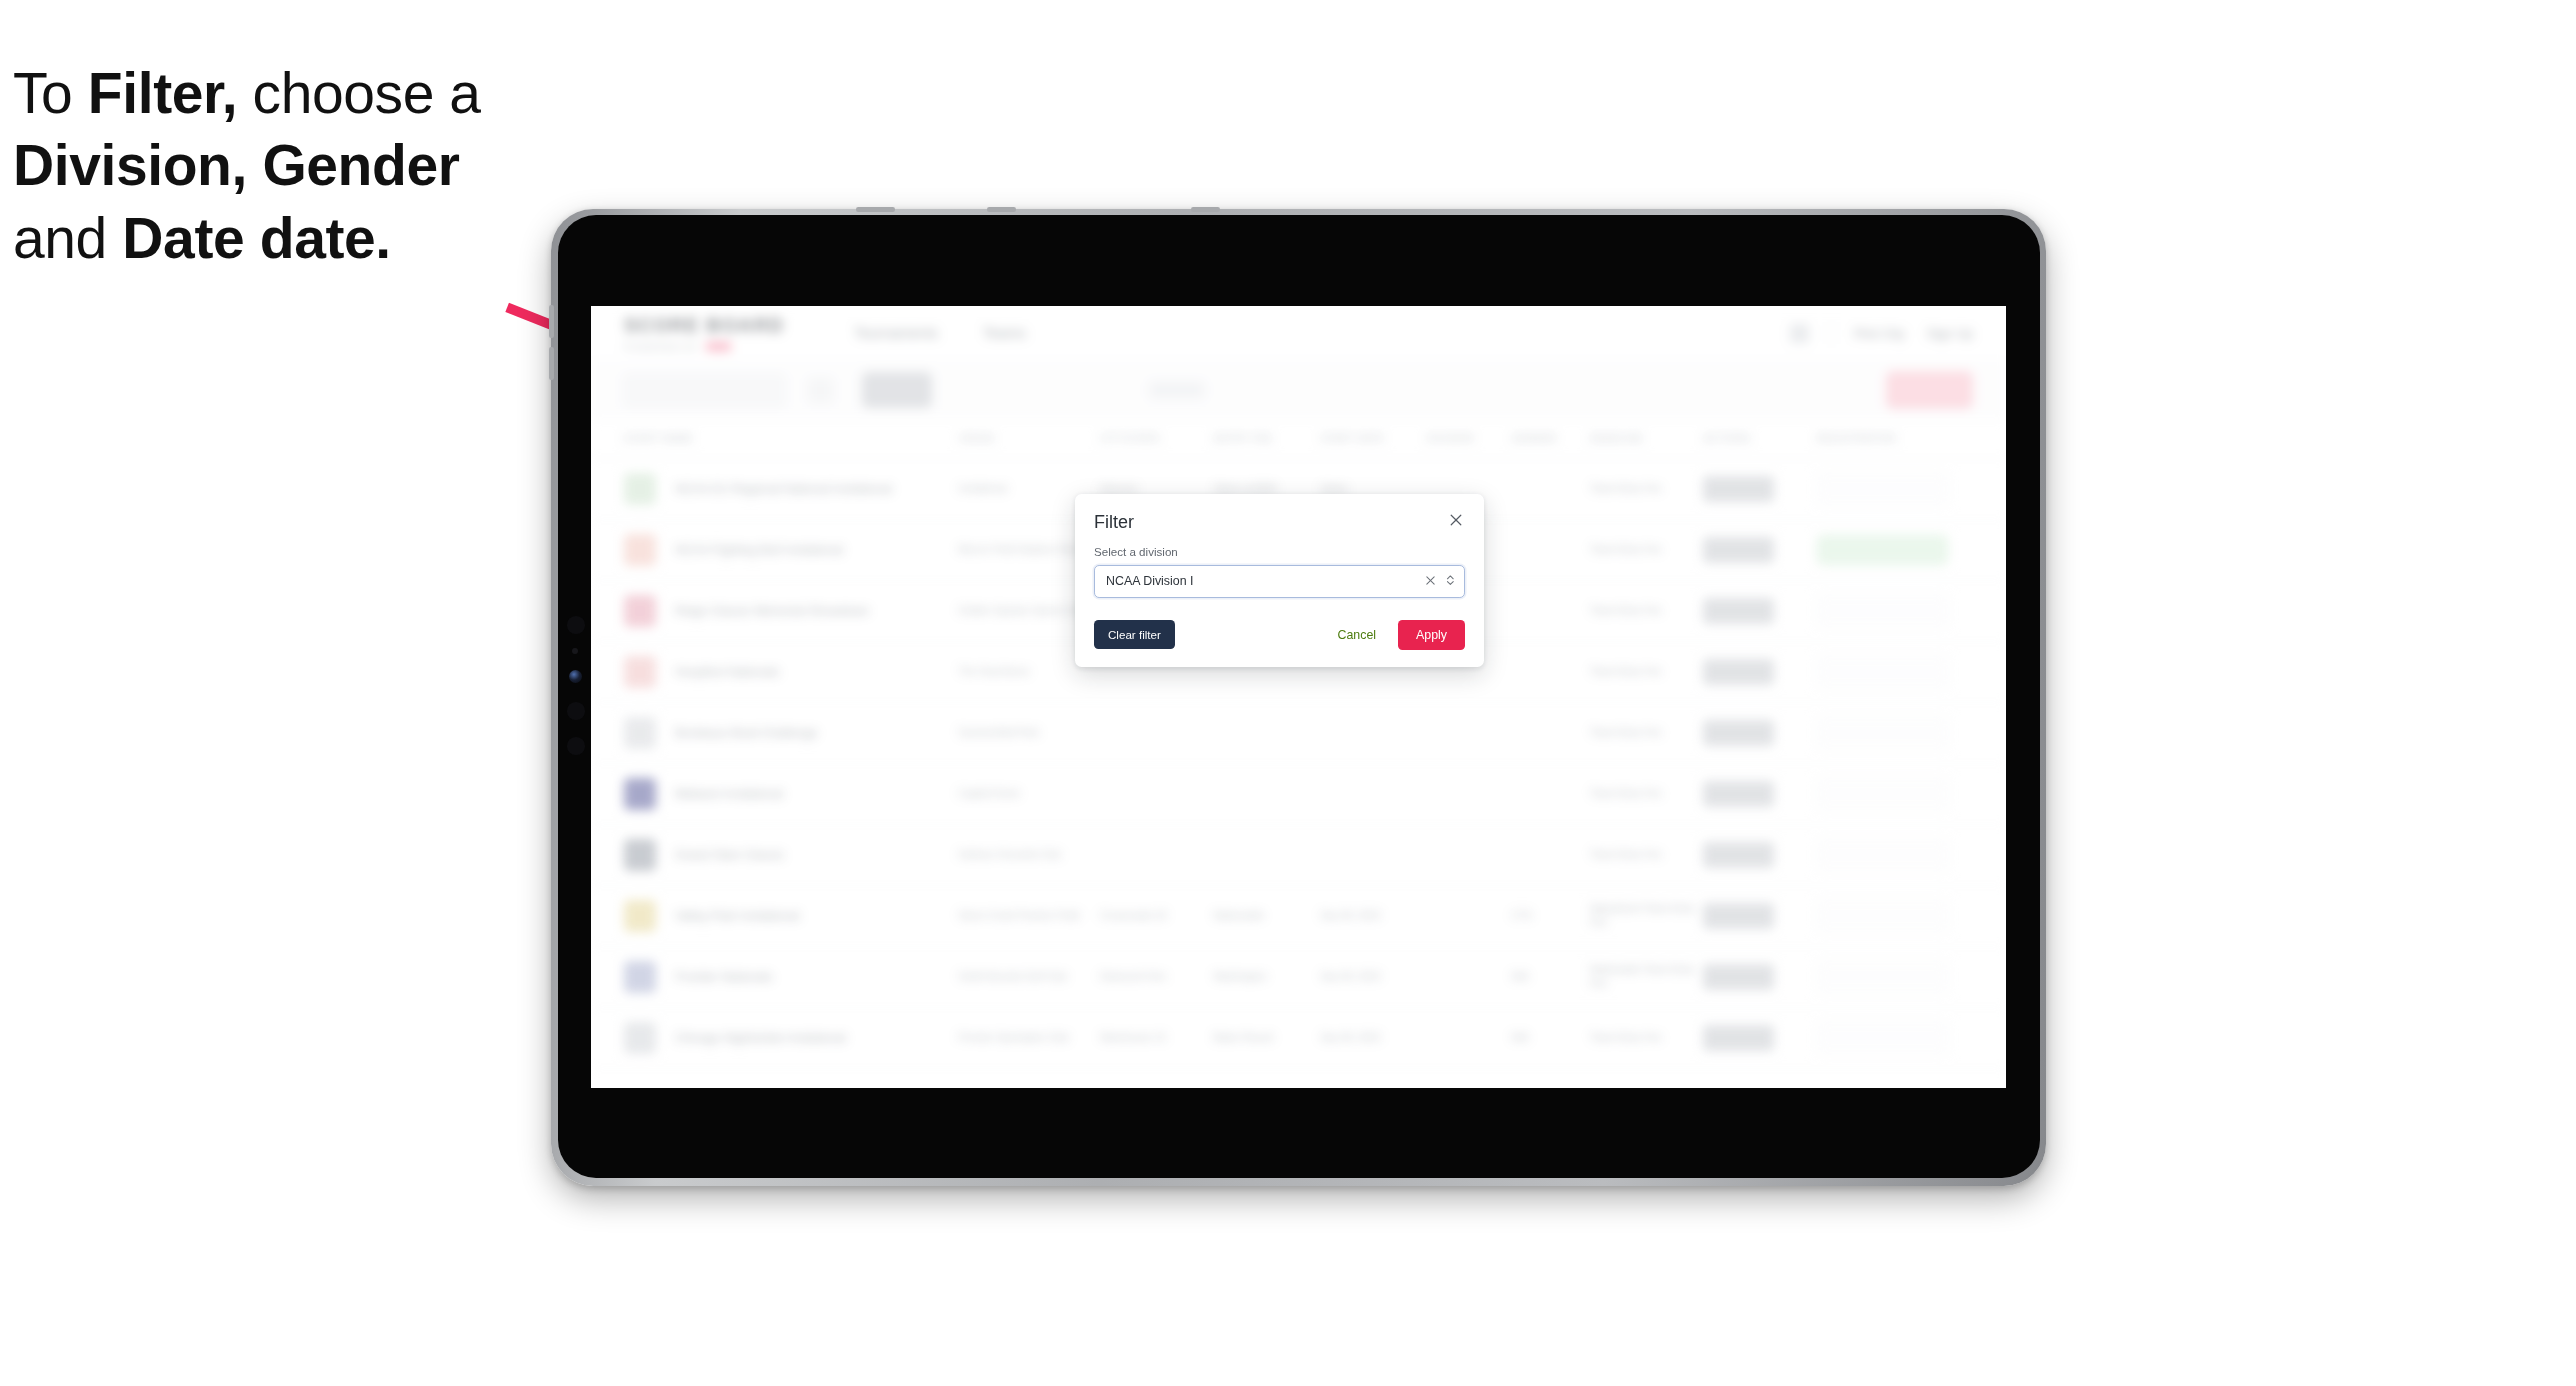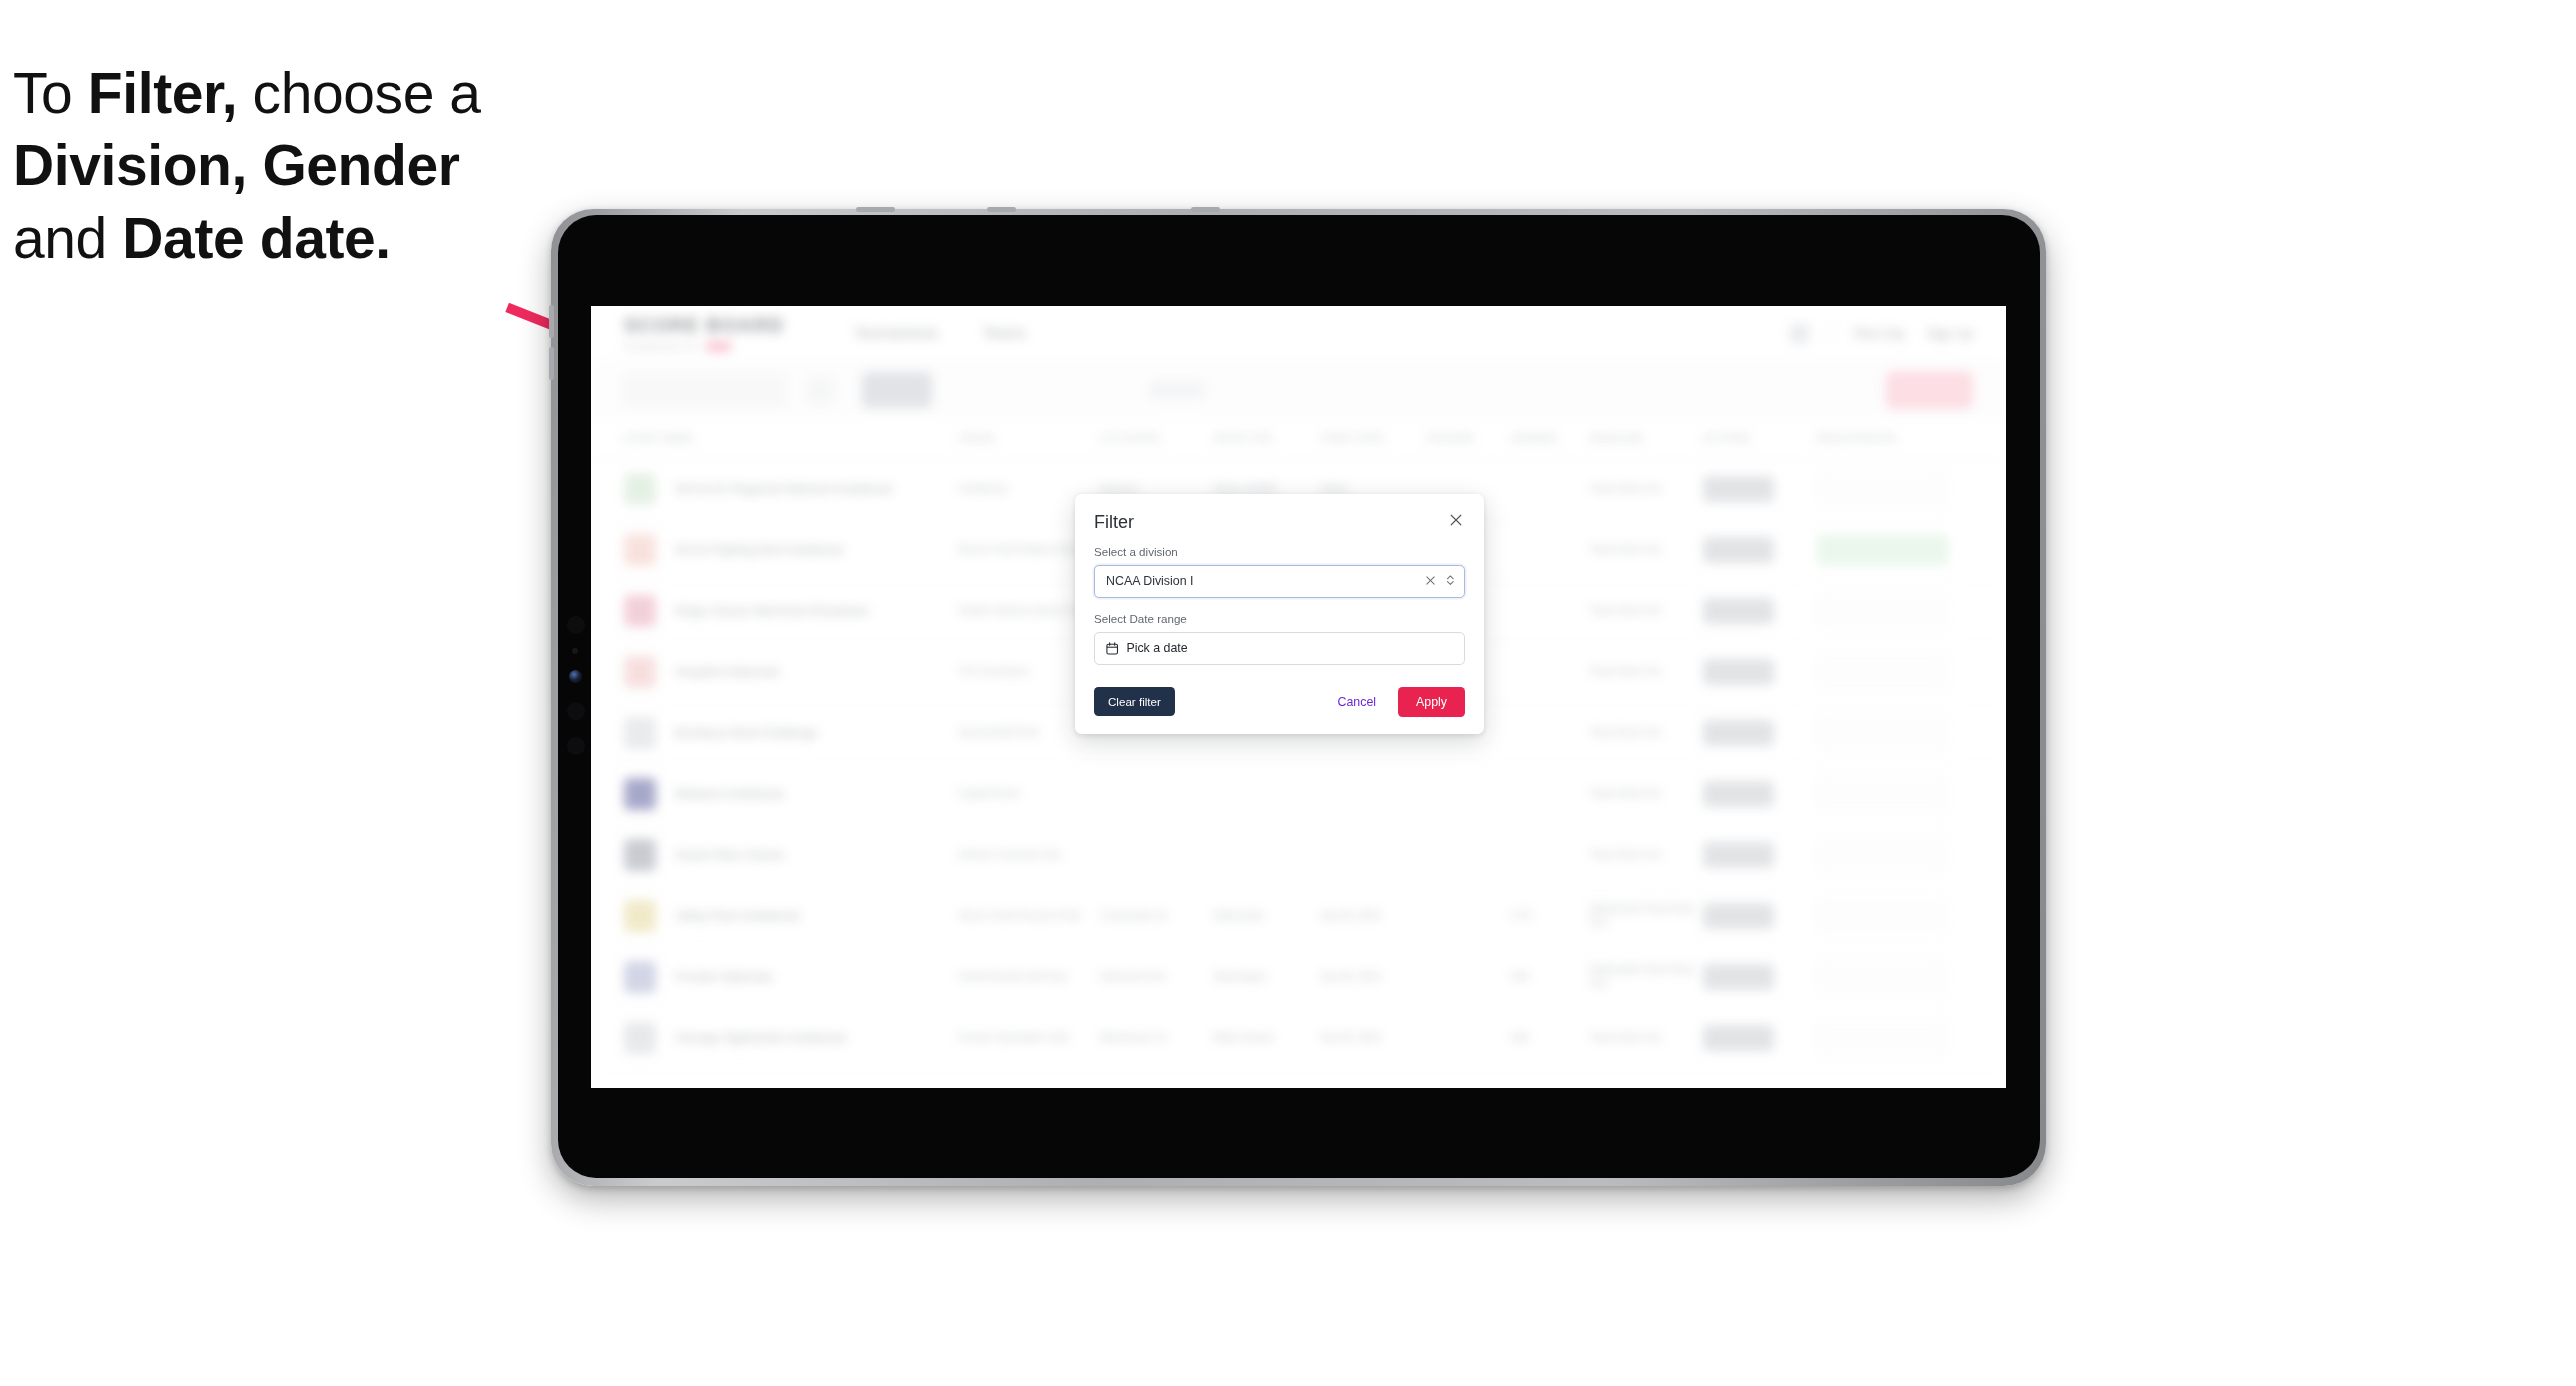--- a/index.html
+++ b/index.html
@@ -245,21 +245,21 @@
     background: #22314a; color: #ffffff;
     font-size: 11.6px; font-family: inherit;
     border: none; border-radius: 4.4px;
     padding: 8px 14px; cursor: pointer;
   }
   #dialog-footer-right {
     margin-left: auto; display: flex; align-items: center; gap: 19px;
   }
   #cancel-button {
     background: none; border: none; cursor: pointer;
-    font-size: 12.4px; font-family: inherit; color: #6d28d9; padding: 4.4px 2.9px;
+    font-size: 12.4px; font-family: inherit; color: #4d7c0f; padding: 4.4px 2.9px;
   }
   #apply-button {
     background: #e8234f; color: #ffffff;
     font-size: 12.4px; font-family: inherit;
     border: none; border-radius: 4.4px;
     padding: 8px 18px; cursor: pointer;
   }
 </style>
 </head>
 <body>
@@ -563,34 +563,20 @@
               <svg width="8.7" height="12.4" viewBox="0 0 12 17">
                 <polyline points="2,6.6 6,2.6 10,6.6" fill="none" stroke="#6b7178" stroke-width="1.4" stroke-linecap="round" stroke-linejoin="round"></polyline>
                 <polyline points="2,10.4 6,14.4 10,10.4" fill="none" stroke="#6b7178" stroke-width="1.4" stroke-linecap="round" stroke-linejoin="round"></polyline>
               </svg>
             </span>
           </span>
         </div>
       </div>
 
 
-      <div class="field-group">
-        <label class="field-label">Select Date range</label>
-        <div class="field-control">
-          <span class="cal-icon">
-            <svg width="12.4" height="13" viewBox="0 0 17 18">
-              <rect x="1.2" y="3" width="14.6" height="13.6" rx="2" fill="none" stroke="#24292f" stroke-width="1.5"></rect>
-              <line x1="1.2" y1="7.2" x2="15.8" y2="7.2" stroke="#24292f" stroke-width="1.5"></line>
-              <line x1="5" y1="1" x2="5" y2="4.4" stroke="#24292f" stroke-width="1.5" stroke-linecap="round"></line>
-              <line x1="12" y1="1" x2="12" y2="4.4" stroke="#24292f" stroke-width="1.5" stroke-linecap="round"></line>
-            </svg>
-          </span>
-          <span class="field-placeholder">Pick a date</span>
-        </div>
-      </div>
 
       <div id="dialog-footer">
         <button id="clear-filter-button">Clear filter</button>
         <div id="dialog-footer-right">
           <button id="cancel-button">Cancel</button>
           <button id="apply-button">Apply</button>
         </div>
       </div>
 
     </div>

